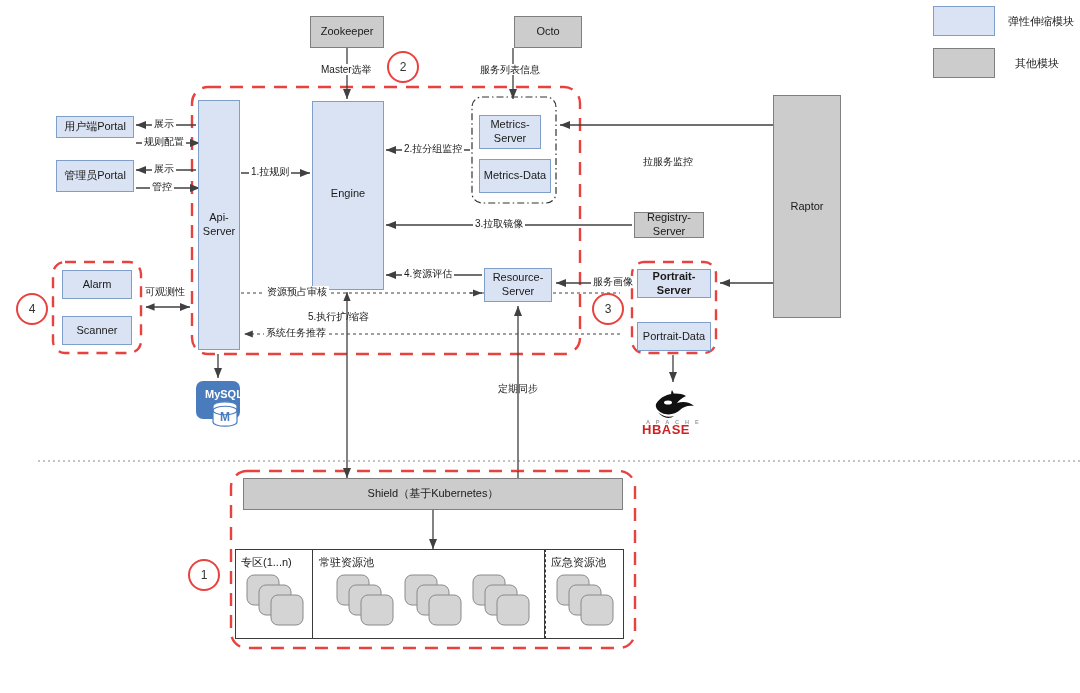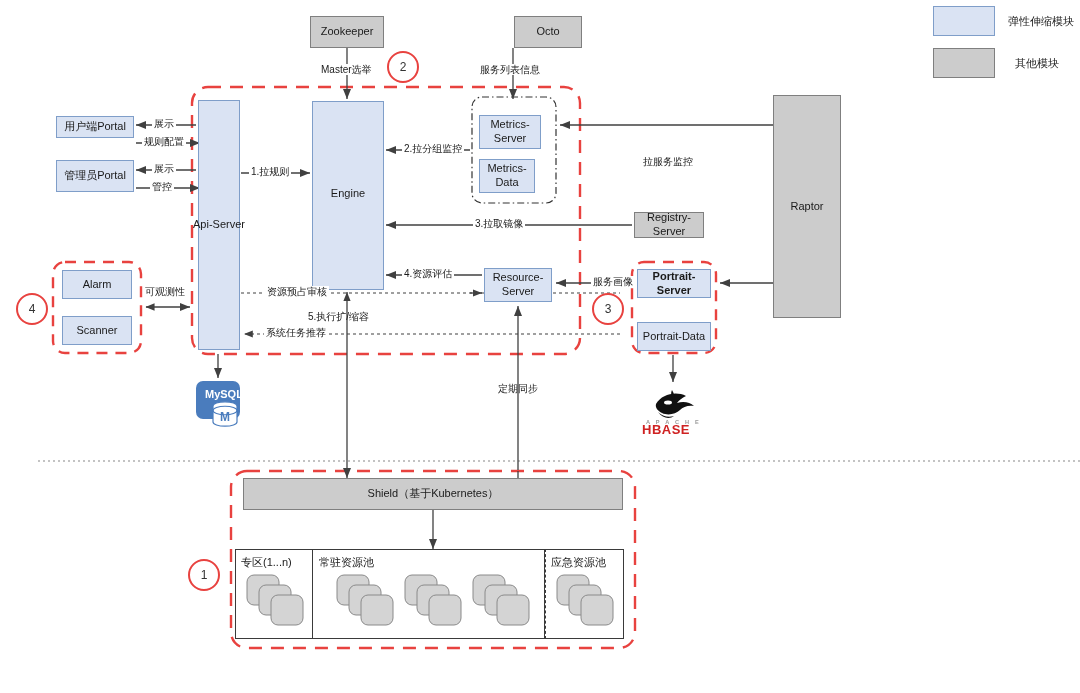--- a/index.html
+++ b/index.html
@@ -118,29 +118,29 @@
   <div class="lbl" style="left:478px;top:64px;">服务列表信息</div>
 
   <div class="node blue" style="left:56px;top:116px;width:78px;height:22px;">用户端Portal</div>
   <div class="node blue" style="left:56px;top:160px;width:78px;height:32px;">管理员Portal</div>
 
   <div class="lbl" style="left:152px;top:118px;">展示</div>
   <div class="lbl" style="left:142px;top:136px;">规则配置</div>
   <div class="lbl" style="left:152px;top:163px;">展示</div>
   <div class="lbl" style="left:150px;top:181px;">管控</div>
 
-  <div class="node blue" style="left:198px;top:100px;width:42px;height:250px;">
+  <div class="node blue" style="left:198px;top:100px;width:42px;height:250px;flex-direction:column;">
     <span>Api-</span>
     <span>Server</span>
   </div>
 
   <div class="node blue" style="left:312px;top:101px;width:72px;height:189px;align-items:flex-start;padding-top:85px;">Engine</div>
 
   <div class="node blue" style="left:479px;top:107px;width:62px;height:34px;margin-top:8px;">Metrics-Server</div>
-  <div class="node blue" style="left:479px;top:159px;width:56px;height:34px;">Metrics-Data</div>
+  <div class="node blue" style="left:479px;top:159px;width:72px;height:34px;">Metrics-Data</div>
 
   <div class="node blue" style="left:484px;top:268px;width:68px;height:34px;flex-direction:column;">
     <span>Resource-</span>
     <span>Server</span>
   </div>
 
   <div class="node gray" style="left:634px;top:212px;width:70px;height:26px;">Registry-Server</div>
   <div class="node gray" style="left:773px;top:95px;width:68px;height:223px;">Raptor</div>
 
   <div class="node blue" style="left:637px;top:269px;width:74px;height:29px;font-weight:bold;">Portrait-Server</div>

